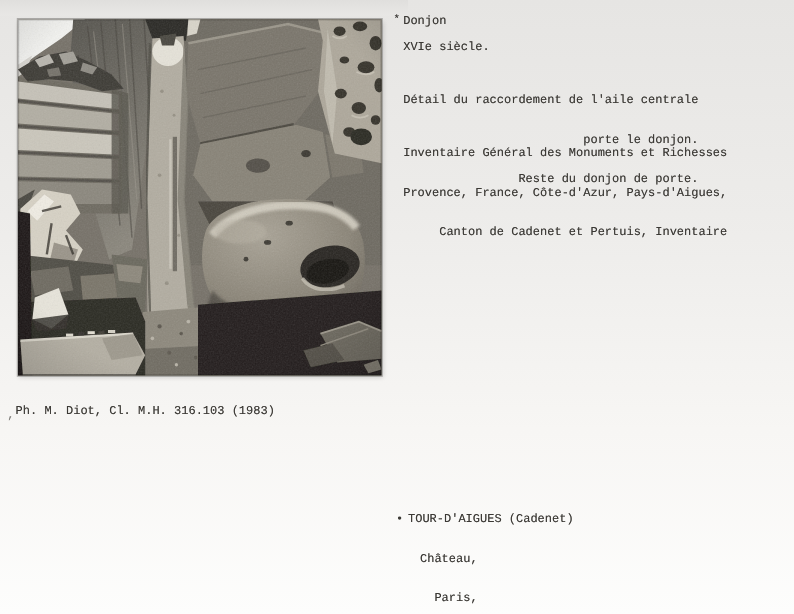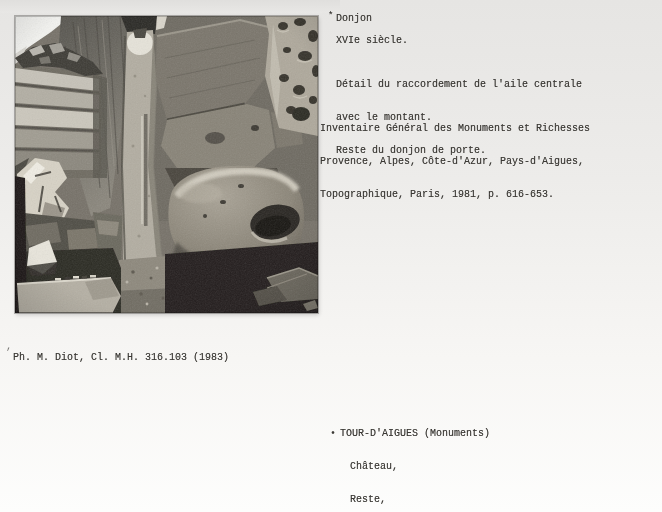--- a/index.html
+++ b/index.html
@@ -31,25 +31,25 @@
   }
   .bullet-dot{
     position:absolute;left:330px;top:428px;font-size:10px;color:#3b3935;
   }
   .caption-mark{
     position:absolute;left:6px;top:341px;font-size:10px;color:#55534f;opacity:.8;
   }
   .t-title{left:336px;top:13px;}
   .t-period{left:336px;top:35px;}
   .t-desc{left:336px;top:57px;}
-  .t-ref{left:320px;top:101px;}
-  .t-caption{left:13px;top:352px;}
+  .t-ref{left:336px;top:101px;}
+  .t-caption{left:13px;top:338px;}
   .t-loc-title{left:340px;top:428px;}
   .t-loc-lines{left:350px;top:439px;}
-  .line{display:block;}
+  .line{display:block;text-align:right;}
 </style>
 </head>
 <body>
 
 <div class="card">
 
   <div class="top-sliver"></div>
 
   <div class="photo-wrap">
     <svg viewBox="0 0 303 297" width="303" height="297" role="img">
@@ -270,34 +270,34 @@
     </svg>
   </div>
 
   <span class="bullet-star">*</span>
   <div class="tw t-title">Donjon</div>
 
   <div class="tw t-period">XVIe siècle.</div>
 
   <div class="tw t-desc">
     <span class="line">Détail du raccordement de l'aile centrale</span>
-    <span class="line">avec le montant.</span>
+    <span class="line">porte le donjon.</span>
     <span class="line">Reste du donjon de porte.</span>
   </div>
 
   <div class="tw t-ref">
     <span class="line">Inventaire Général des Monuments et Richesses</span>
-    <span class="line">Provence, Alpes, Côte-d'Azur, Pays-d'Aigues,</span>
-    <span class="line">Topographique, Paris, 1981, p. 616-653.</span>
+    <span class="line">Provence, France, Côte-d'Azur, Pays-d'Aigues,</span>
+    <span class="line">Canton de Cadenet et Pertuis, Inventaire</span>
   </div>
 
   <span class="caption-mark">,</span>
   <div class="tw t-caption">Ph. M. Diot, Cl. M.H. 316.103 (1983)</div>
 
   <span class="bullet-dot">•</span>
-  <div class="tw t-loc-title">TOUR-D'AIGUES (Monuments)</div>
+  <div class="tw t-loc-title">TOUR-D'AIGUES (Cadenet)</div>
   <div class="tw t-loc-lines">
     <span class="line">Château,</span>
-    <span class="line">Reste,</span>
+    <span class="line">Paris,</span>
     
   </div>
 
 </div>
 
 </body></html>

